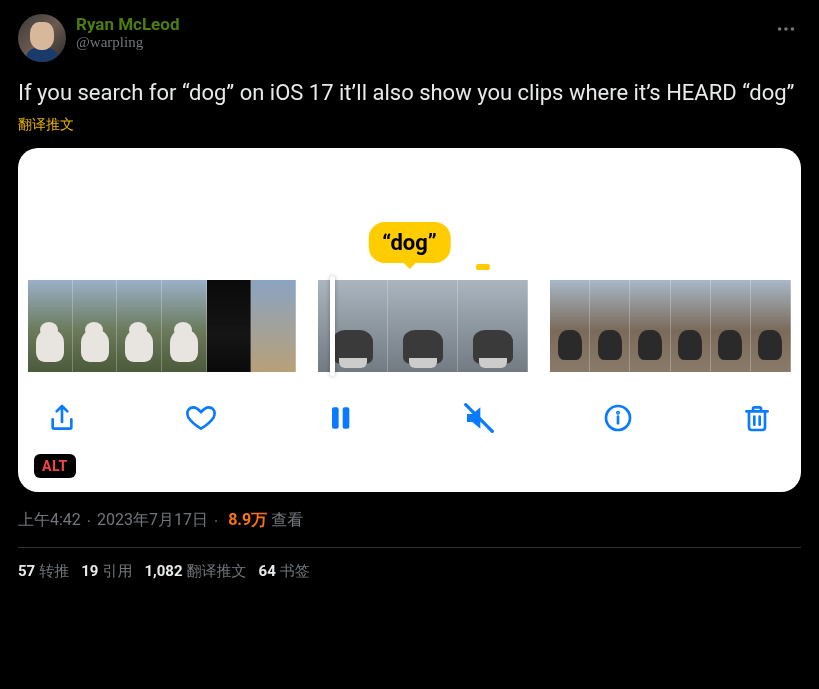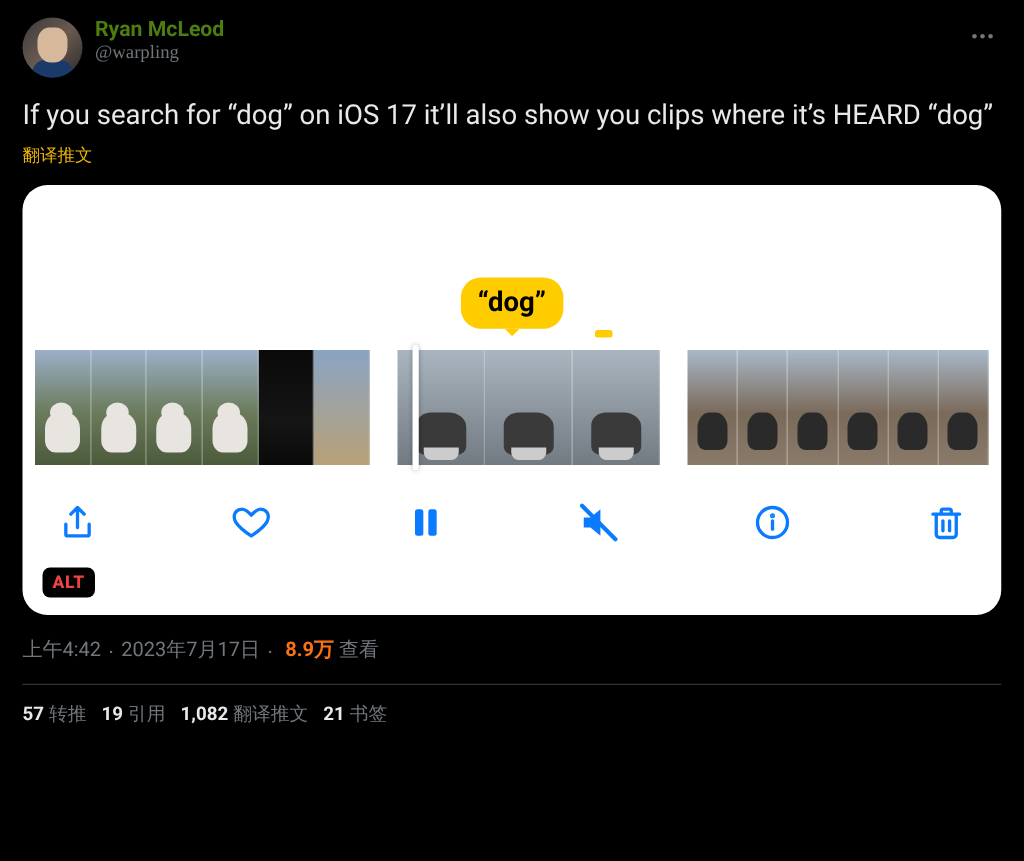--- a/index.html
+++ b/index.html
@@ -381,17 +381,17 @@
     <div>
       <span class="count">57</span><span>转推</span>
     </div>
     <div>
       <span class="count">19</span><span>引用</span>
     </div>
     <div>
       <span class="count">1,082</span><span>翻译推文</span>
     </div>
     <div>
-      <span class="count">21</span><span>书签</span>
+      <span class="count">64</span><span>书签</span>
     </div>
   </div>
 
 </div>
 
 </body></html>

